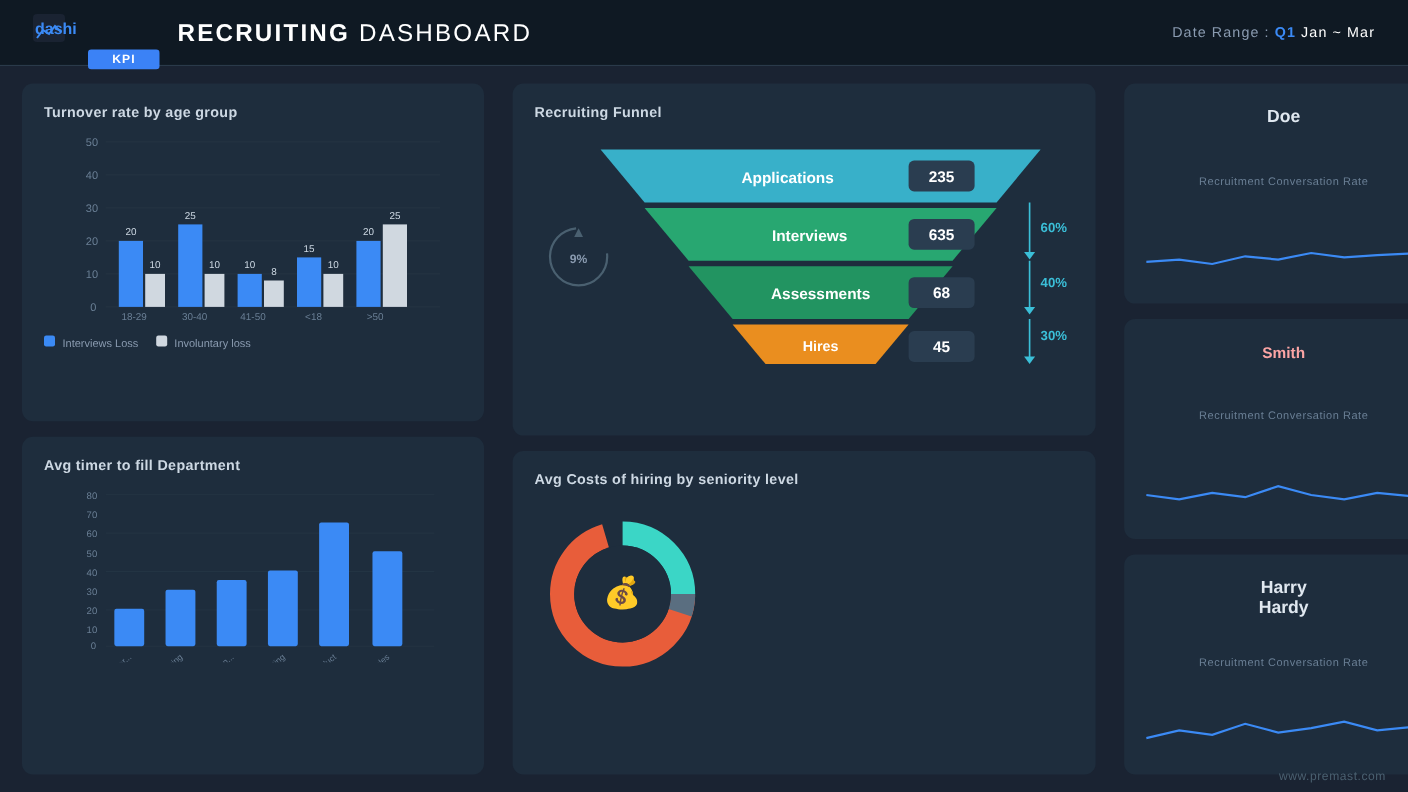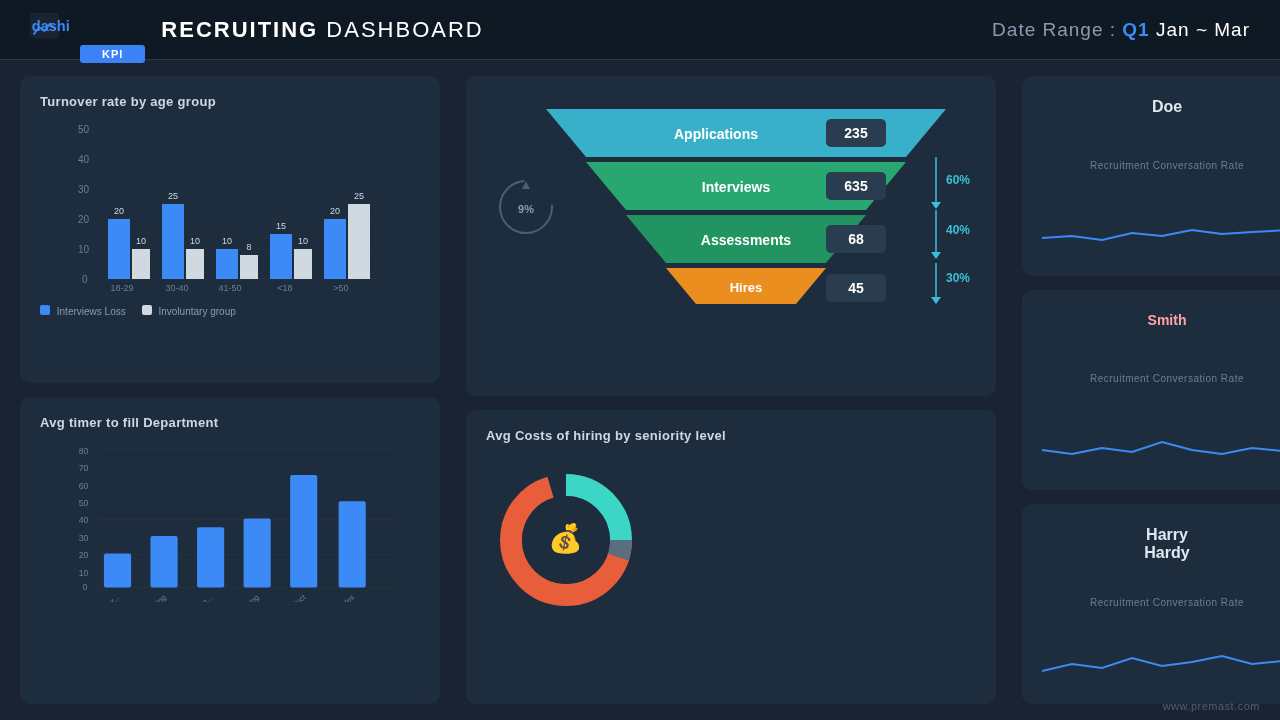--- a/index.html
+++ b/index.html
@@ -43,21 +43,21 @@
     }
     .header-title {
       font-size: 22px;
       font-weight: 700;
       letter-spacing: 2px;
       color: #fff;
       margin-left: 6px;
     }
     .header-title span.thin { font-weight: 300; }
     .date-range {
-      font-size: 19px;
+      font-size: 13px;
       color: #8a9bb0;
       letter-spacing: 1px;
       text-align: center;
     }
     .date-range span.bold { color: #3b8af5; font-weight: 700; }
     .date-range span.light { color: #fff; font-weight: 300; }
 
     
     .main {
       padding: 16px 20px;
@@ -305,21 +305,21 @@
           <text x="281" y="170" fill="#6a7f95" font-size="9" text-anchor="middle">&gt;50</text>
         </svg>
       </div>
       <div class="chart-legend">
         <span>
           <span class="legend-dot" style="background:#3b8af5;"></span>
           <span>Interviews Loss</span>
         </span>
         <span>
           <span class="legend-dot" style="background:#d0d8e0;"></span>
-          <span>Involuntary group</span>
+          <span>Involuntary loss</span>
         </span>
       </div>
     </div>
 
     <div class="card timer-card">
       <div class="card-title">Avg timer to fill Department</div>
       <svg class="bar-chart-svg2" viewBox="0 0 340 165">
 
         <text x="14" y="12" fill="#6a7f95" font-size="9">80</text>
         <text x="14" y="30" fill="#6a7f95" font-size="9">70</text>
@@ -355,20 +355,21 @@
         <text x="198" y="162" fill="#6a7f95" font-size="8" text-anchor="end" transform="rotate(-40,198,158)">marketing</text>
         <text x="246" y="162" fill="#6a7f95" font-size="8" text-anchor="end" transform="rotate(-40,246,158)">product</text>
         <text x="296" y="162" fill="#6a7f95" font-size="8" text-anchor="end" transform="rotate(-40,296,158)">sales</text>
       </svg>
     </div>
   </div>
 
   <div class="center-col">
 
     <div class="card funnel-card">
+      <div class="card-title">Recruiting Funnel</div>
       <div class="funnel-area">
 
         <div style="position:absolute;left:10px;top:50%;transform:translateY(-50%);text-align:center;">
           <svg width="60" height="60" viewBox="0 0 60 60">
             <circle cx="30" cy="30" r="26" stroke="#4a6070" stroke-width="2" fill="none" stroke-dasharray="120 40"></circle>
 
             <path d="M30 4 L34 12 L26 12 Z" fill="#4a6070"></path>
           </svg>
           <div style="position:absolute;top:50%;left:50%;transform:translate(-50%,-50%);font-size:11px;color:#8a9bb0;font-weight:600;">9%</div>
         </div>

